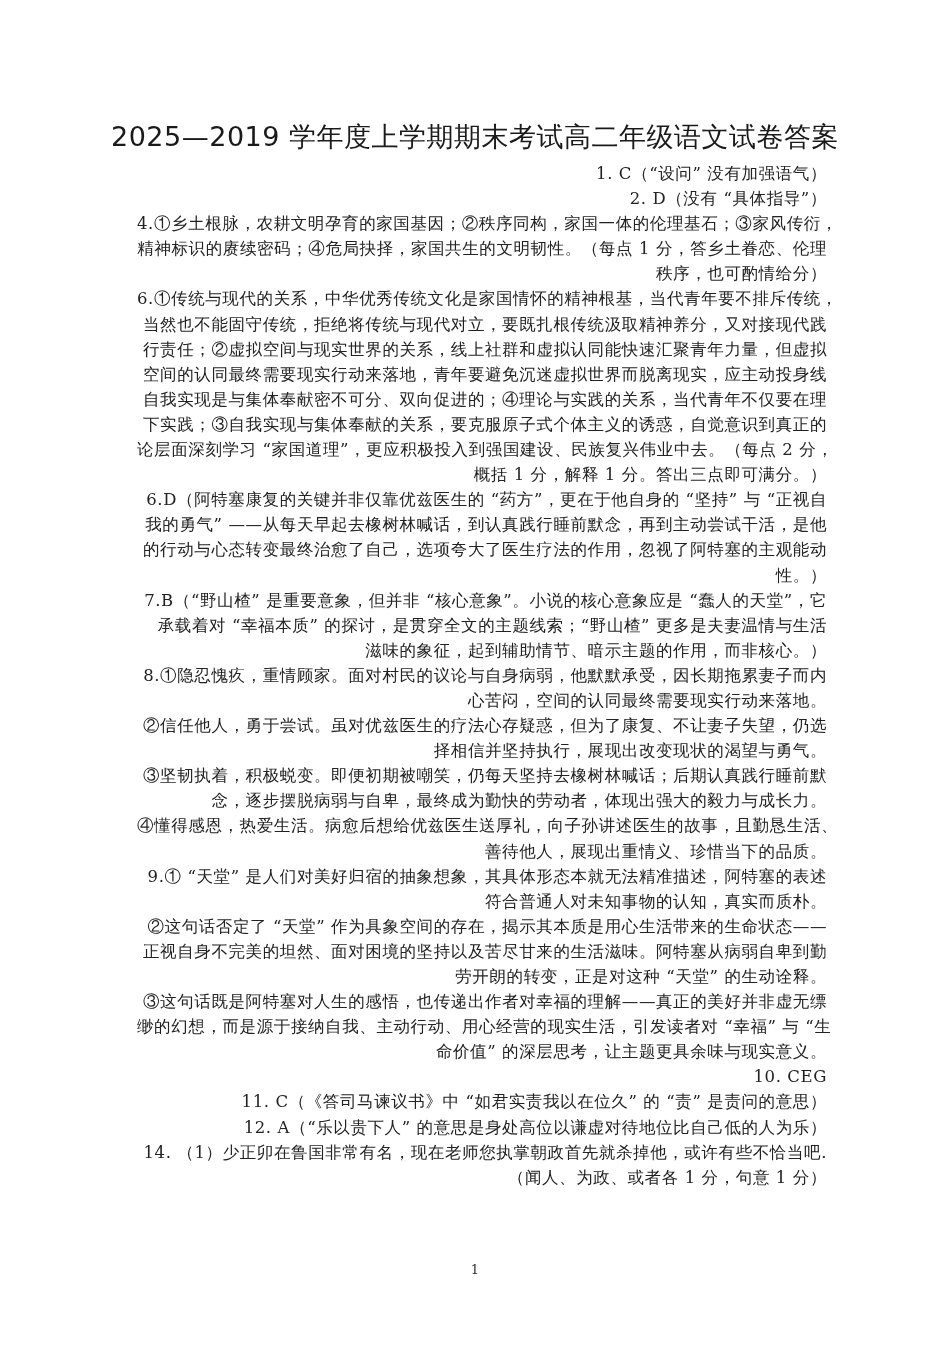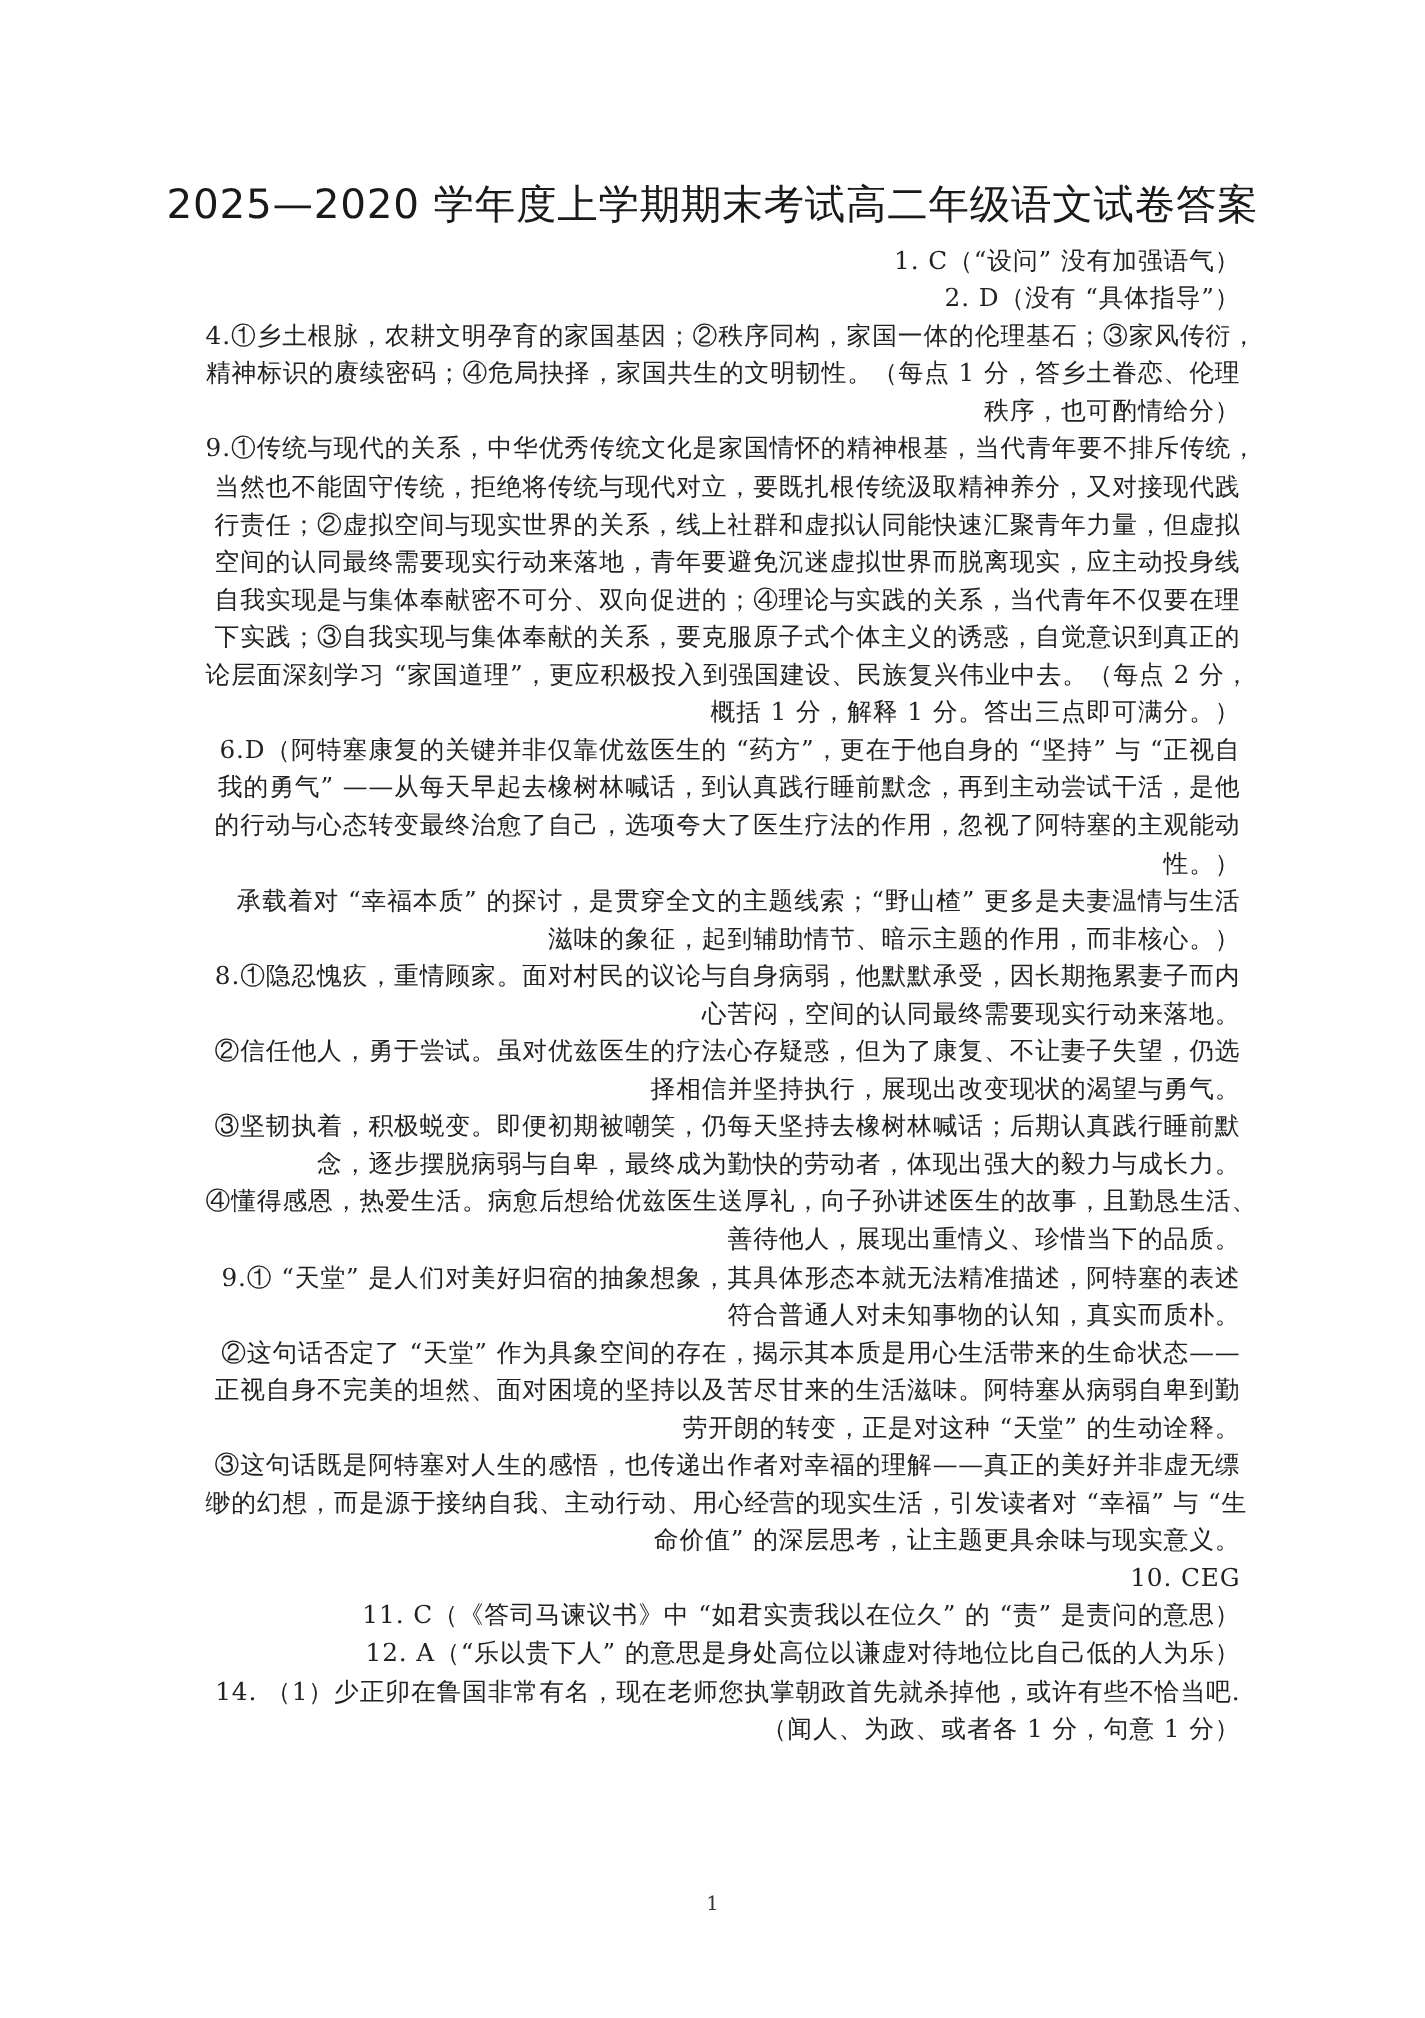--- a/index.html
+++ b/index.html
@@ -58,58 +58,59 @@
     text-align: center;
     font-family: "DejaVu Serif", "Liberation Serif", serif;
     font-size: 13px;
     color: #333333;
   }
 </style>
 </head>
 <body>
 
 <div class="page">
-  <div class="title">2025—2020 学年度上学期期末考试高二年级语文试卷答案</div>
+  <div class="title">2025—2019 学年度上学期期末考试高二年级语文试卷答案</div>
 
   <div class="body-text">
 
     <div>
       <span class="line">1. C（“设问” 没有加强语气）</span>
     </div>
 
     <div>
       <span class="line">2. D（没有 “具体指导”）</span>
     </div>
 
 
     <div>
       <span class="line">4.①乡土根脉，农耕文明孕育的家国基因；②秩序同构，家国一体的伦理基石；③家风传衍，</span>
       <span class="line">精神标识的赓续密码；④危局抉择，家国共生的文明韧性。（每点 1 分，答乡土眷恋、伦理</span>
       <span class="line">秩序，也可酌情给分）</span>
     </div>
 
     <div>
-      <span class="line">9.①传统与现代的关系，中华优秀传统文化是家国情怀的精神根基，当代青年要不排斥传统，</span>
+      <span class="line">6.①传统与现代的关系，中华优秀传统文化是家国情怀的精神根基，当代青年要不排斥传统，</span>
       <span class="line">当然也不能固守传统，拒绝将传统与现代对立，要既扎根传统汲取精神养分，又对接现代践</span>
       <span class="line">行责任；②虚拟空间与现实世界的关系，线上社群和虚拟认同能快速汇聚青年力量，但虚拟</span>
       <span class="line">空间的认同最终需要现实行动来落地，青年要避免沉迷虚拟世界而脱离现实，应主动投身线</span>
       <span class="line">自我实现是与集体奉献密不可分、双向促进的；④理论与实践的关系，当代青年不仅要在理</span>
       <span class="line">下实践；③自我实现与集体奉献的关系，要克服原子式个体主义的诱惑，自觉意识到真正的</span>
       <span class="line">论层面深刻学习 “家国道理”，更应积极投入到强国建设、民族复兴伟业中去。（每点 2 分，</span>
       <span class="line">概括 1 分，解释 1 分。答出三点即可满分。）</span>
     </div>
 
     <div>
       <span class="line">6.D（阿特塞康复的关键并非仅靠优兹医生的 “药方”，更在于他自身的 “坚持” 与 “正视自</span>
       <span class="line">我的勇气” ——从每天早起去橡树林喊话，到认真践行睡前默念，再到主动尝试干活，是他</span>
       <span class="line">的行动与心态转变最终治愈了自己，选项夸大了医生疗法的作用，忽视了阿特塞的主观能动</span>
       <span class="line">性。）</span>
     </div>
 
     <div>
+      <span class="line">7.B（“野山楂” 是重要意象，但并非 “核心意象”。小说的核心意象应是 “蠢人的天堂”，它</span>
       <span class="line">承载着对 “幸福本质” 的探讨，是贯穿全文的主题线索；“野山楂” 更多是夫妻温情与生活</span>
       <span class="line">滋味的象征，起到辅助情节、暗示主题的作用，而非核心。）</span>
     </div>
 
     <div>
       <span class="line">8.①隐忍愧疚，重情顾家。面对村民的议论与自身病弱，他默默承受，因长期拖累妻子而内</span>
       <span class="line">心苦闷，空间的认同最终需要现实行动来落地。</span>
       <span class="line">②信任他人，勇于尝试。虽对优兹医生的疗法心存疑惑，但为了康复、不让妻子失望，仍选</span>
       <span class="line">择相信并坚持执行，展现出改变现状的渴望与勇气。</span>
       <span class="line">③坚韧执着，积极蜕变。即便初期被嘲笑，仍每天坚持去橡树林喊话；后期认真践行睡前默</span>

